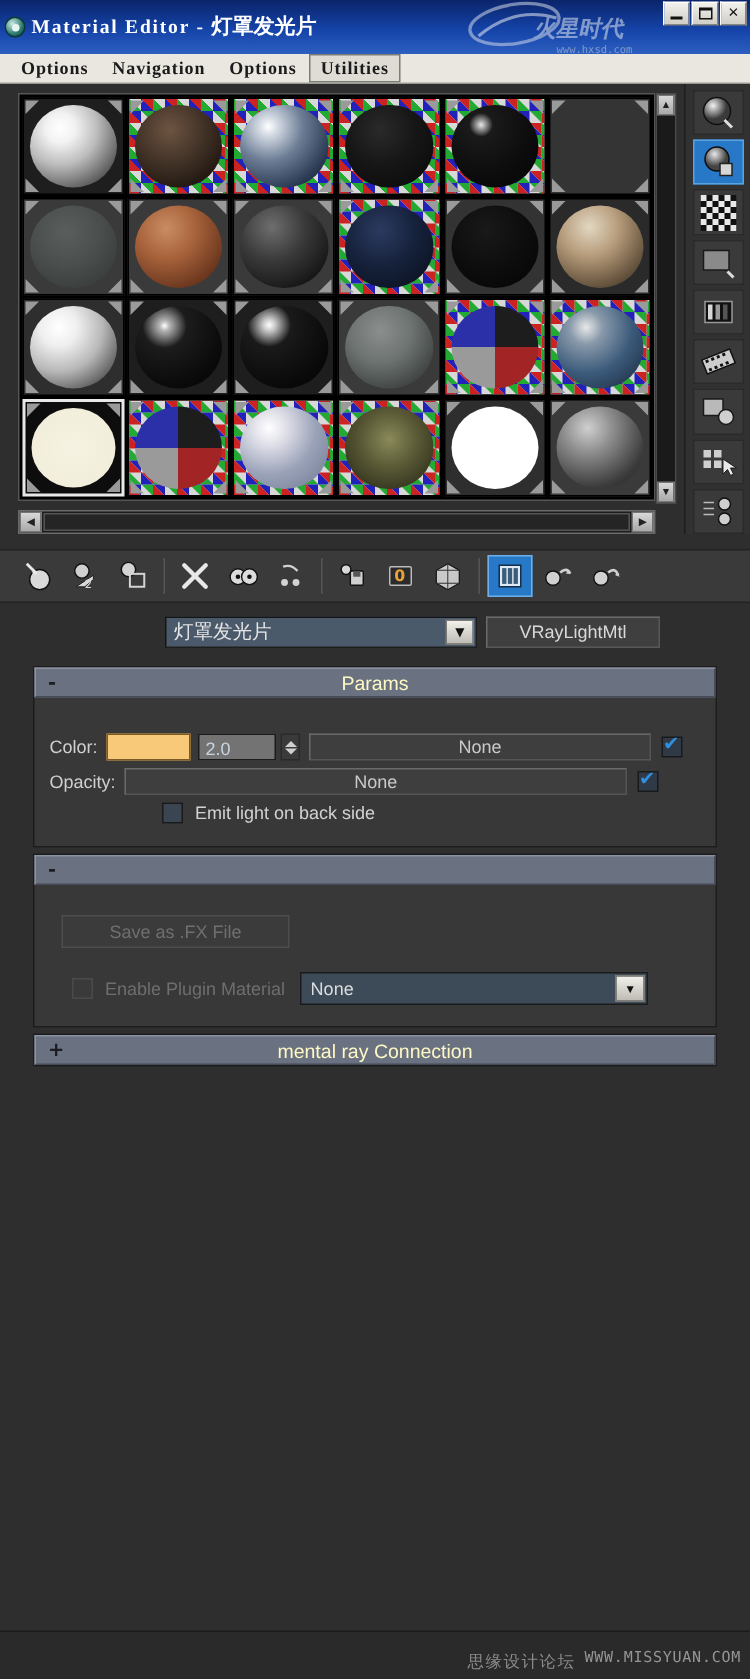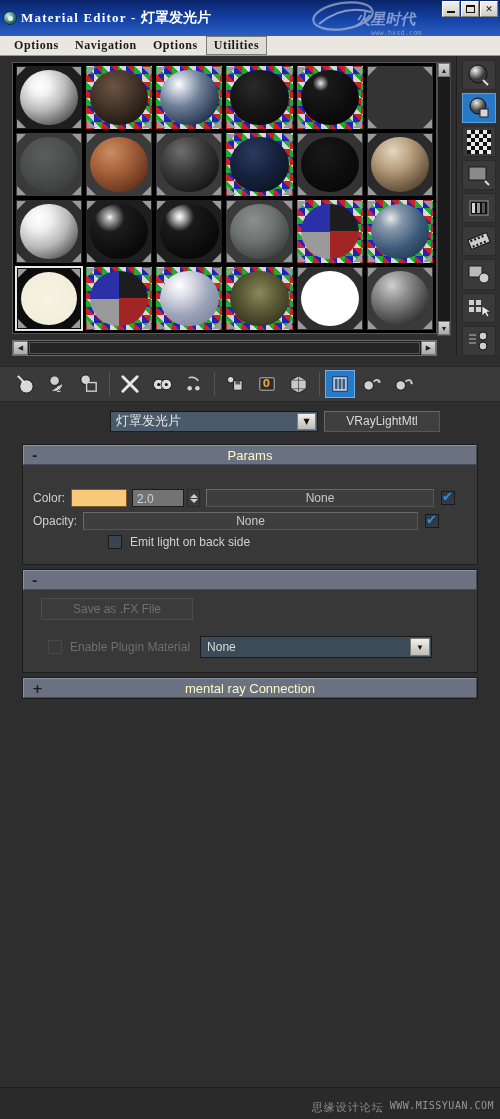--- a/index.html
+++ b/index.html
@@ -877,21 +877,21 @@
           <span class="cb-label">Emit light on back side</span>
         </div>
 
       </div>
     </div>
 
     <div class="rollout">
       <div class="rollout-head">
         <span class="pm">-</span>
       </div>
-      <div class="rollout-body" style="padding:8px 10px 14px 18px;">
+      <div class="rollout-body" style="padding:20px 10px 14px 18px;">
         <div class="row" style="margin-bottom:16px;">
           <div class="disabled-btn">Save as .FX File</div>
         </div>
         <div class="row" style="margin-bottom:0;">
           <div class="chk dim"></div>
           <span class="dim-label" style="margin-left:8px;">Enable Plugin Material</span>
           <div class="dd-field">
             <span>None</span>
             <div class="arrow-box">▼</div>
           </div>

